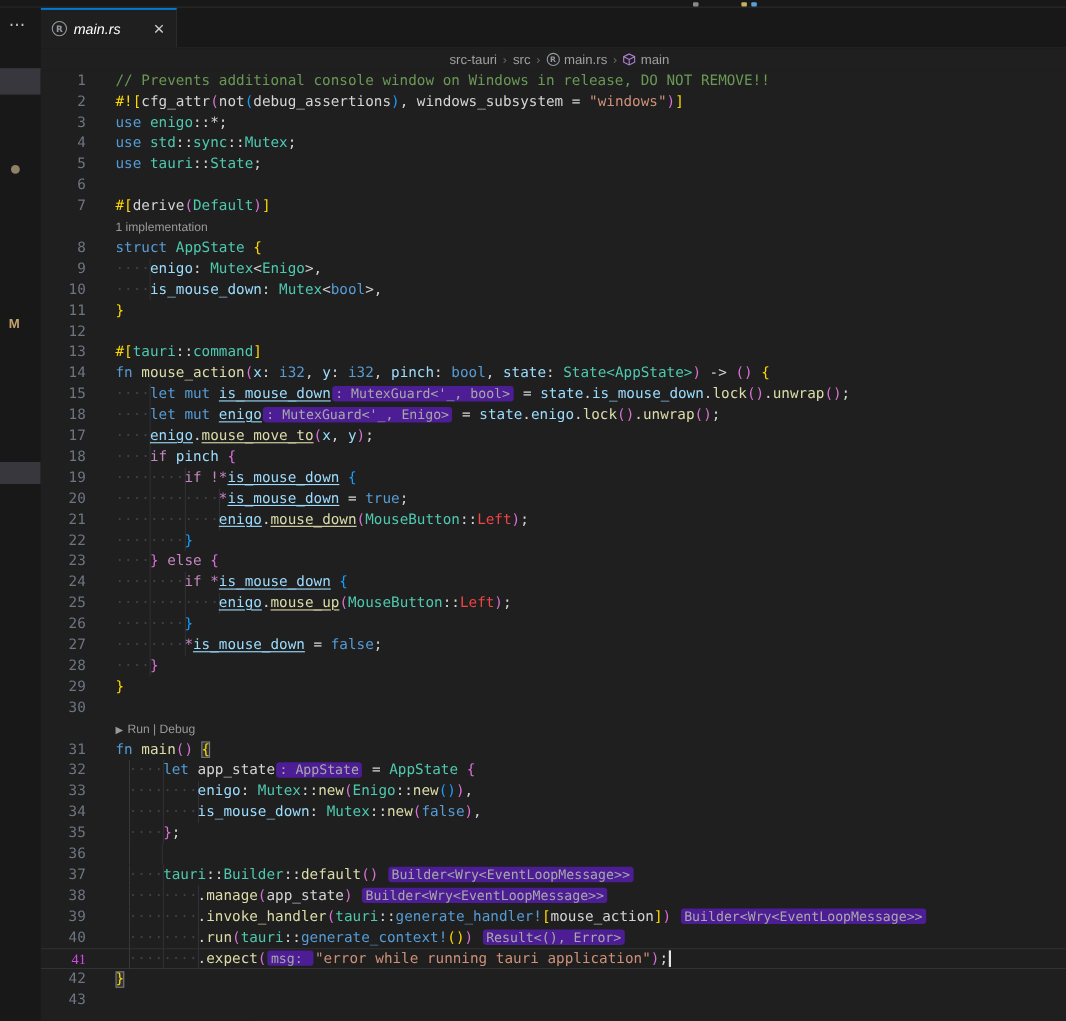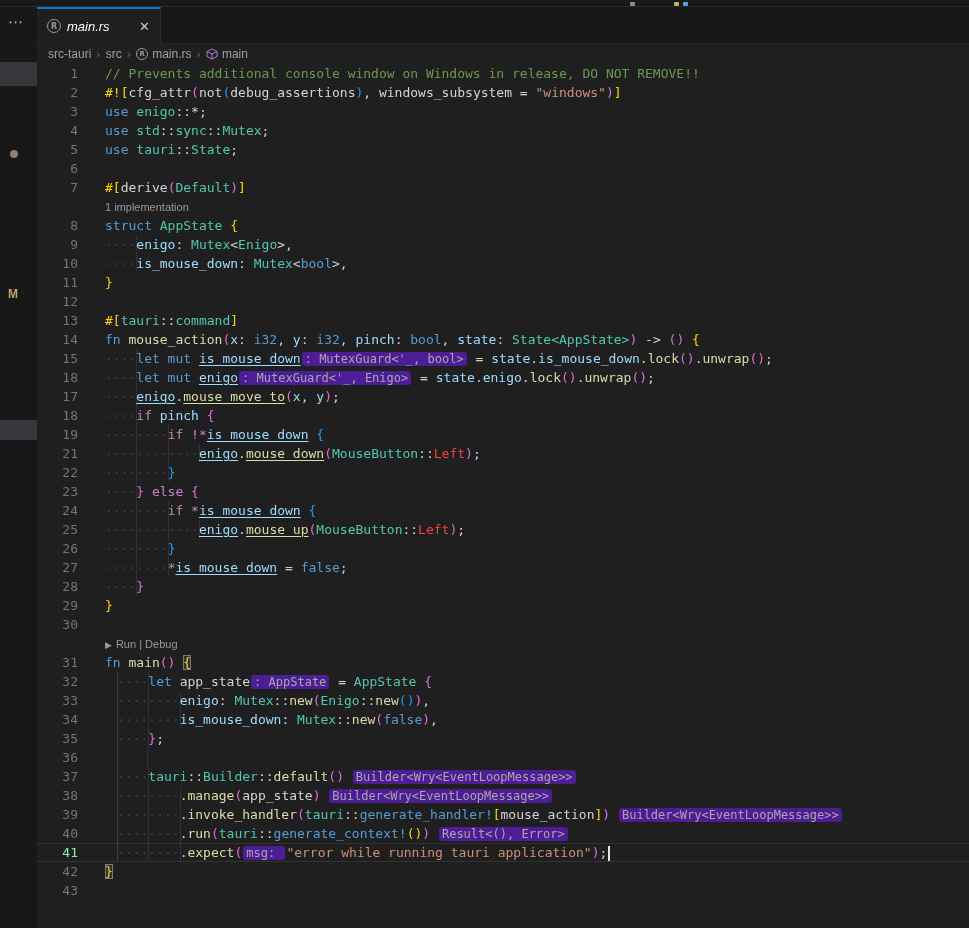--- a/index.html
+++ b/index.html
@@ -28,32 +28,32 @@
          display:flex; align-items:center; padding:0 8px 0 10px; gap:6px; cursor:pointer; }
   .tab .title { color:#ffffff; font-style:italic; font-size:13px; flex:1; }
   .tab .close { color:#cccccc; font-size:13px; line-height:1; padding:1px 2px; border-radius:3px; }
   .ricon { display:inline-flex; align-items:center; justify-content:center; border:1.2px solid #9599a0;
            border-radius:50%; color:#9599a0; font-weight:bold; font-family:"DejaVu Sans", sans-serif; flex:none; }
   .ricon.lg { width:14px; height:14px; font-size:8px; }
   .ricon.sm { width:12px; height:12px; font-size:7px; }
 
   
   .breadcrumbs { height:20px; background:#1f1f1f; display:flex; align-items:center; padding-left:11px;
-                 font-size:12px; color:#a0a0a0; gap:3px; }
+                 font-size:12px; color:#a0a0a0; gap:3px;justify-content:center; }
   .breadcrumbs .crumb { display:flex; align-items:center; gap:4px; cursor:pointer; }
   .breadcrumbs .sep { color:#6a6a6a; font-family:"DejaVu Sans", sans-serif; font-size:11px; margin:0 2px; }
 
   
   .editor { flex:1; background:#1f1f1f; overflow:hidden; position:relative;
             font-family:"DejaVu Sans Mono", monospace; font-size:13px; }
   .line { display:flex; height:19px; line-height:19px; }
   .gutter { flex:none; width:68px; padding-right:27px; text-align:right; color:#6e7681; font-size:13px; }
   .code { flex:1; white-space:pre; color:#d4d4d4; min-width:0; }
   .line.current { box-shadow: inset 0 1px 0 #323232, inset 0 -1px 0 #323232; }
-  .line.current .gutter { color:#86efac; }
+  .line.current .gutter { color:#d946ef;font-family:Liberation Serif, serif; }
   .line.ag .code { box-shadow: inset 1px 0 0 #3f3f42; margin-left: 12px; }
 
   
   .tk-pl { color:#d4d4d4; }
   .tk-cm { color:#6a9955; }
   .tk-kw, .tk-mac { color:#569cd6; }
   .tk-ct { color:#c586c0; }
   .tk-ty { color:#4ec9b0; }
   .tk-fn, .tk-fu { color:#dcdcaa; }
   .tk-va, .tk-vu { color:#9cdcfe; }
@@ -203,20 +203,24 @@
         </div>
         <div class="line">
           <div class="gutter">18</div>
           <div class="code"><span class="tk-ws">····</span><span class="tk-ct">if </span><span class="tk-va">pinch</span><span class="tk-pl"> </span><span class="tk-b2">{</span></div>
         </div>
         <div class="line">
           <div class="gutter">19</div>
           <div class="code"><span class="tk-ws">····</span><span class="tk-ws">····</span><span class="tk-ct">if </span><span class="tk-ct">!*</span><span class="tk-vu">is_mouse_down</span><span class="tk-pl"> </span><span class="tk-b3">{</span></div>
         </div>
         <div class="line">
+          <div class="gutter">20</div>
+          <div class="code"><span class="tk-ws">····</span><span class="tk-ws">····</span><span class="tk-ws">····</span><span class="tk-ct">*</span><span class="tk-vu">is_mouse_down</span><span class="tk-pl"> = </span><span class="tk-kw">true</span><span class="tk-pl">;</span></div>
+        </div>
+        <div class="line">
           <div class="gutter">21</div>
           <div class="code"><span class="tk-ws">····</span><span class="tk-ws">····</span><span class="tk-ws">····</span><span class="tk-vu">enigo</span><span class="tk-pl">.</span><span class="tk-fu">mouse_down</span><span class="tk-b2">(</span><span class="tk-ty">MouseButton</span><span class="tk-pl">::</span><span class="tk-em">Left</span><span class="tk-b2">)</span><span class="tk-pl">;</span></div>
         </div>
         <div class="line">
           <div class="gutter">22</div>
           <div class="code"><span class="tk-ws">····</span><span class="tk-ws">····</span><span class="tk-b3">}</span></div>
         </div>
         <div class="line">
           <div class="gutter">23</div>
           <div class="code"><span class="tk-ws">····</span><span class="tk-b2">}</span><span class="tk-ct"> else </span><span class="tk-b2">{</span></div>

